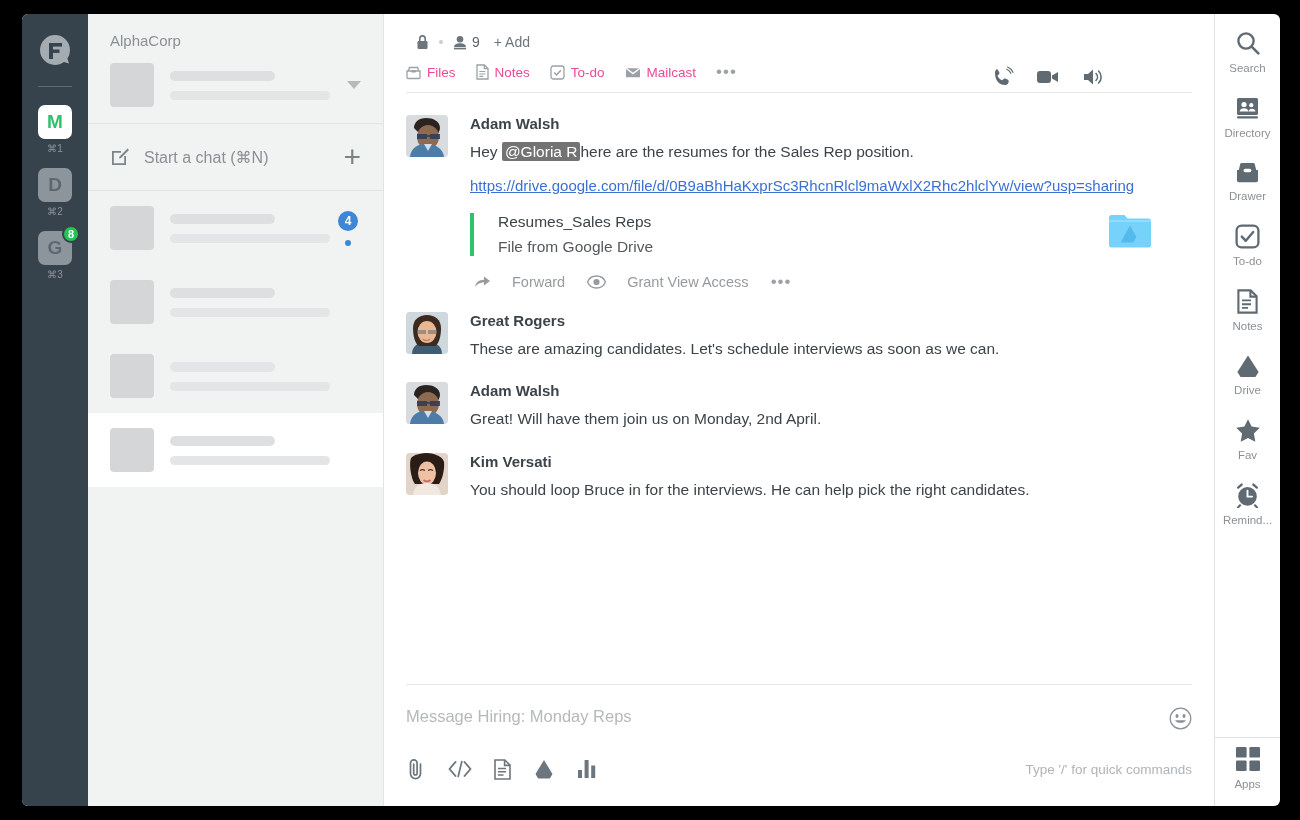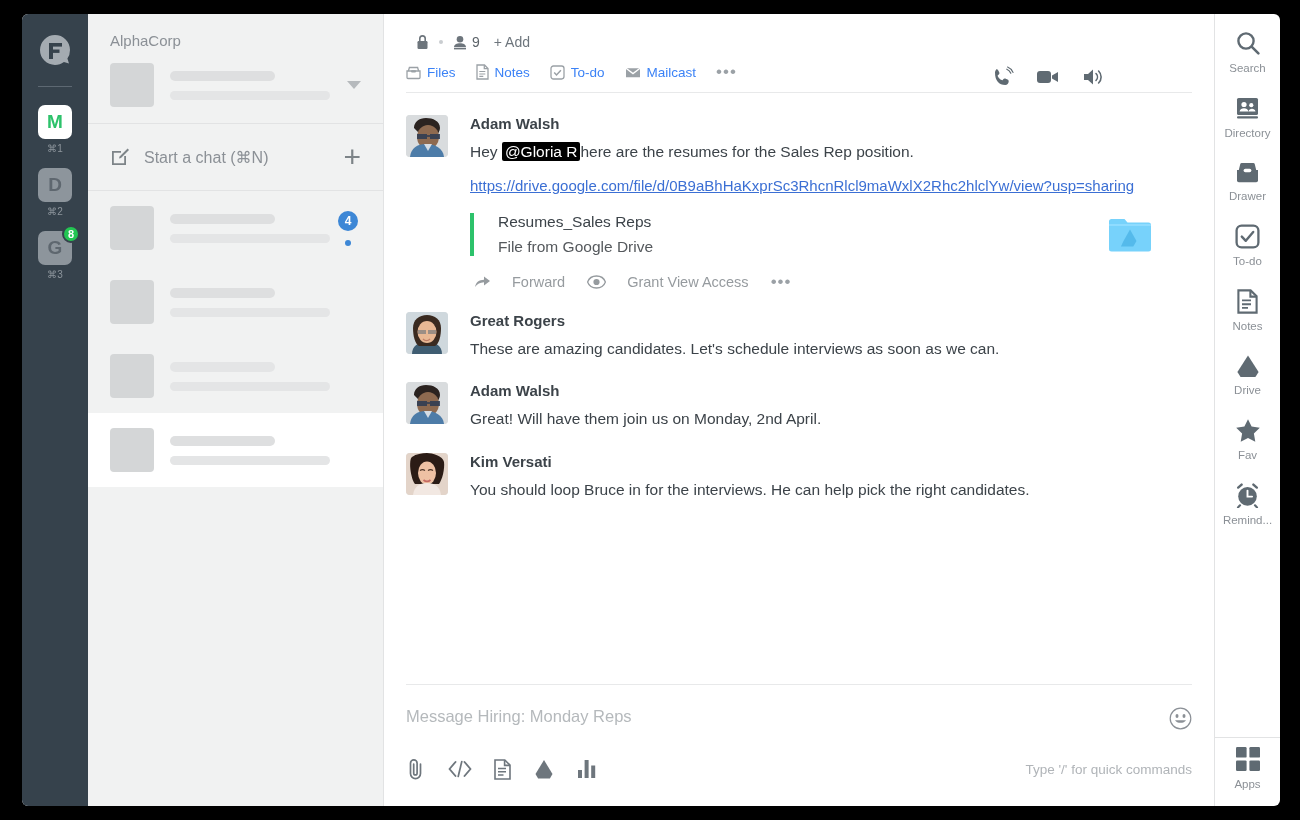--- a/index.html
+++ b/index.html
@@ -100,45 +100,45 @@
 
   
   .main { flex: 1; display: flex; flex-direction: column; background: #fff; min-width: 0; }
   .chat-head { padding: 20px 22px 0 22px; }
   .title-row { display: flex; align-items: center; }
   .chat-title { font-size: 21px; font-weight: bold; color: #2dc26b; }
   .sep-dot { width: 4px; height: 4px; border-radius: 2px; background: #c9cdd0; margin: 0 10px; }
   .mcount { font-size: 14px; color: #5c6369; margin-left: 5px; }
   .addbtn { font-size: 14px; color: #6d757c; margin-left: 14px; }
   .tabs { display: flex; align-items: center; margin-top: 14px; padding-bottom: 12px; }
-  .tab { display: flex; align-items: center; margin-right: 20px; color: #3b82f6; font-size: 13.5px; }
+  .tab { display: flex; align-items: center; margin-right: 20px; color: #ec4899; font-size: 13.5px; }
   .tab span.t { margin-left: 6px; }
   .dots3 { color: #9ba1a6; font-size: 17px; letter-spacing: 1px; line-height: 10px; }
   .headactions { position: absolute; right: 110px; top: 52px; display: flex; align-items: center; gap: 22px; }
   .hr-line { height: 1px; background: #e8e9ea; margin: 0 22px; }
 
   .msgs { flex: 1; padding: 22px 22px 0 22px; overflow: hidden; }
   .msg { display: flex; margin-bottom: 22px; }
   .avatar {
     width: 42px; height: 42px; flex: 0 0 42px; border-radius: 4px;
     overflow: hidden; background: #dfe1e2;
   }
   .mbody { margin-left: 22px; flex: 1; min-width: 0; }
   .mname { font-size: 15px; font-weight: bold; color: #3c4349; margin-bottom: 8px; }
   .mtext { font-size: 15.5px; color: #3c4349; line-height: 1.5; }
   .mention {
-    background: #000000; color: #fff; padding: 1px 3px; border-radius: 2px;
+    background: #737373; color: #fff; padding: 1px 3px; border-radius: 2px;
   }
   .mlink {
     display: block; margin-top: 12px;
     color: #3b6fd4; font-size: 15px; line-height: 1.45;
     text-decoration: underline; word-break: break-all;
   }
   .attach {
-    display: flex; align-items: center;
+    display: flex; align-items: flex-start;
     border-left: 4px solid #2dc26b;
     margin-top: 16px; padding-left: 24px;
   }
   .attach-info { flex: 1; }
   .attach-name { font-size: 15.5px; color: #3c4349; margin-bottom: 7px; }
   .attach-sub { font-size: 15.5px; color: #55595d; }
   .attach-ico { margin-right: 40px; }
   .attach-acts { display: flex; align-items: center; margin-top: 18px; padding-left: 4px; gap: 22px; }
   .aact { display: flex; align-items: center; color: #969b9f; font-size: 14.5px; }
   .aact span.t { margin-left: 21px; }

